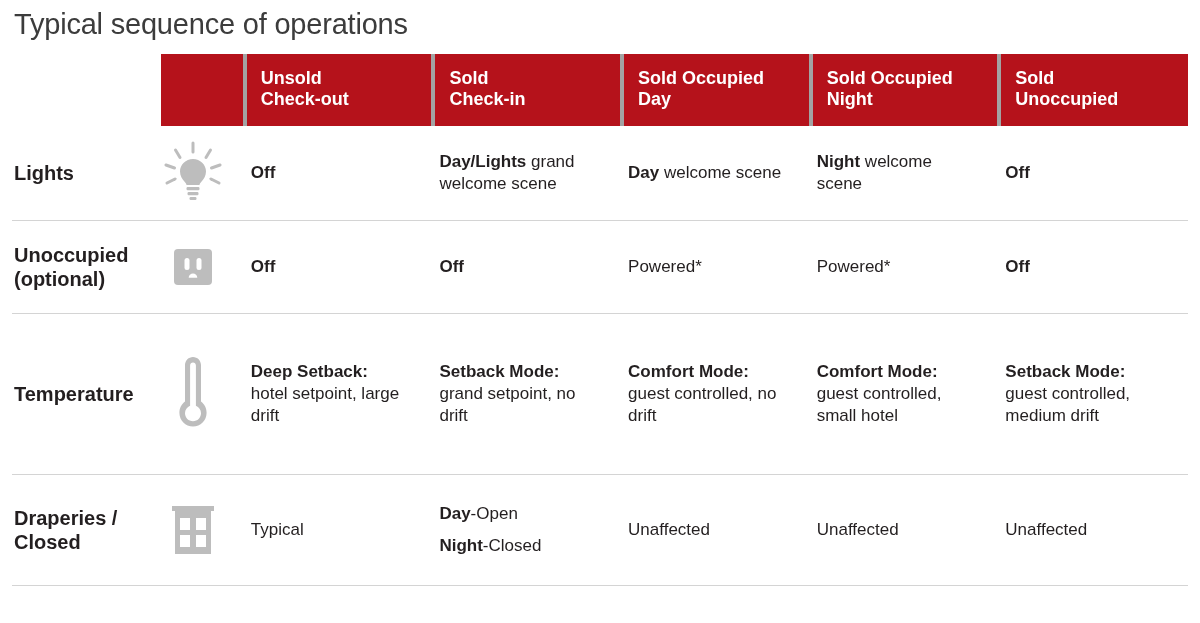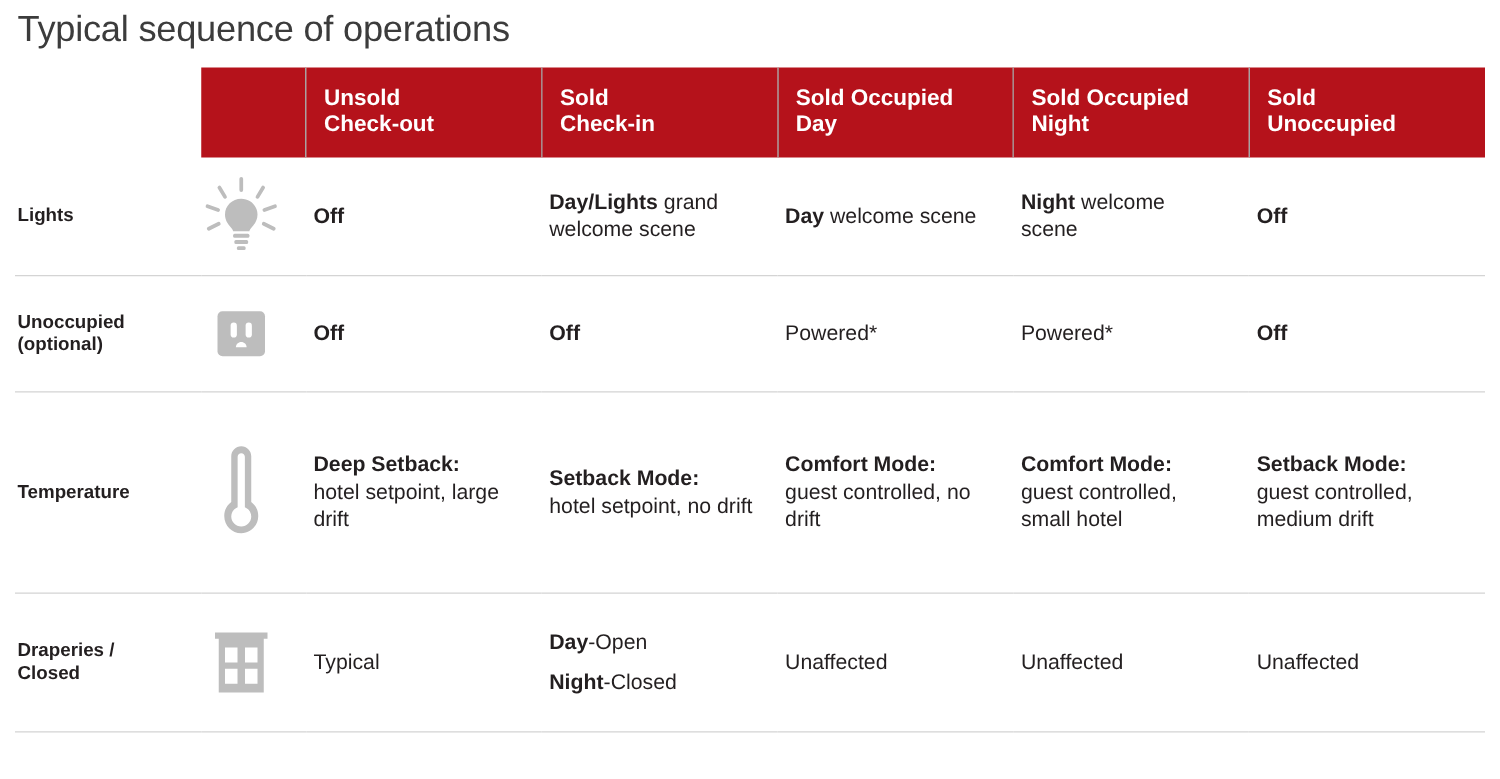--- a/index.html
+++ b/index.html
@@ -43,36 +43,36 @@
     background: #b5121b;
     color: #ffffff;
     font-size: 18px;
     font-weight: bold;
     line-height: 1.16;
     text-align: left;
     vertical-align: top;
     padding: 14px 14px 16px 14px;
     height: 64px;
     box-sizing: border-box;
-    border-right: 1px solid #a3a3a3;
+    border-right: 4px solid #a3a3a3;
   }
   thead th.head-blank {
     border-right: 3px solid #ffffff;
   }
   thead th:last-child { border-right: none; }
 
   tbody td {
     vertical-align: middle;
     padding: 0;
     border-bottom: 1px solid #d4d4d4;
   }
   tbody tr:last-child td { border-bottom: 1px solid #d4d4d4; }
 
   .row-label {
-    font-size: 15px;
+    font-size: 20px;
     font-weight: bold;
     color: #231f20;
     line-height: 1.2;
     padding-left: 2px;
   }
   .cell-text {
     font-size: 17px;
     line-height: 1.27;
     color: #231f20;
     padding-right: 18px;
@@ -225,21 +225,21 @@
                 <path d="M32 6c-4.4 0-8 3.6-8 8v36.5c-3.4 2.5-5.6 6.6-5.6 11.2C18.4 69.4 24.5 75.5 32 75.5s13.6-6.1 13.6-13.8c0-4.6-2.2-8.7-5.6-11.2V14c0-4.4-3.6-8-8-8z"></path>
                 <path d="M32 11.5c-1.6 0-2.9 1.3-2.9 2.9v40.4c-3 1.2-5.1 4-5.1 7.4 0 4.4 3.6 8 8 8s8-3.6 8-8c0-3.4-2.1-6.2-5.1-7.4V14.4c0-1.6-1.3-2.9-2.9-2.9z" fill="#ffffff"></path>
               </g>
             </svg>
           </span>
         </td>
         <td class="cell-text pad-l">
           <b>Deep Setback:</b><br><span>hotel setpoint, large drift</span>
         </td>
         <td class="cell-text pad-l">
-          <b>Setback Mode:</b><br><span>hotel setpoint, no drift</span>
+          <b>Setback Mode:</b><br><span>grand setpoint, no drift</span>
         </td>
         <td class="cell-text pad-l">
           <b>Comfort Mode:</b><br><span>guest controlled, no drift</span>
         </td>
         <td class="cell-text pad-l">
           <b>Comfort Mode:</b><br><span>guest controlled, small hotel</span>
         </td>
         <td class="cell-text pad-l">
           <b>Setback Mode:</b><br><span>guest controlled, medium drift</span>
         </td>

